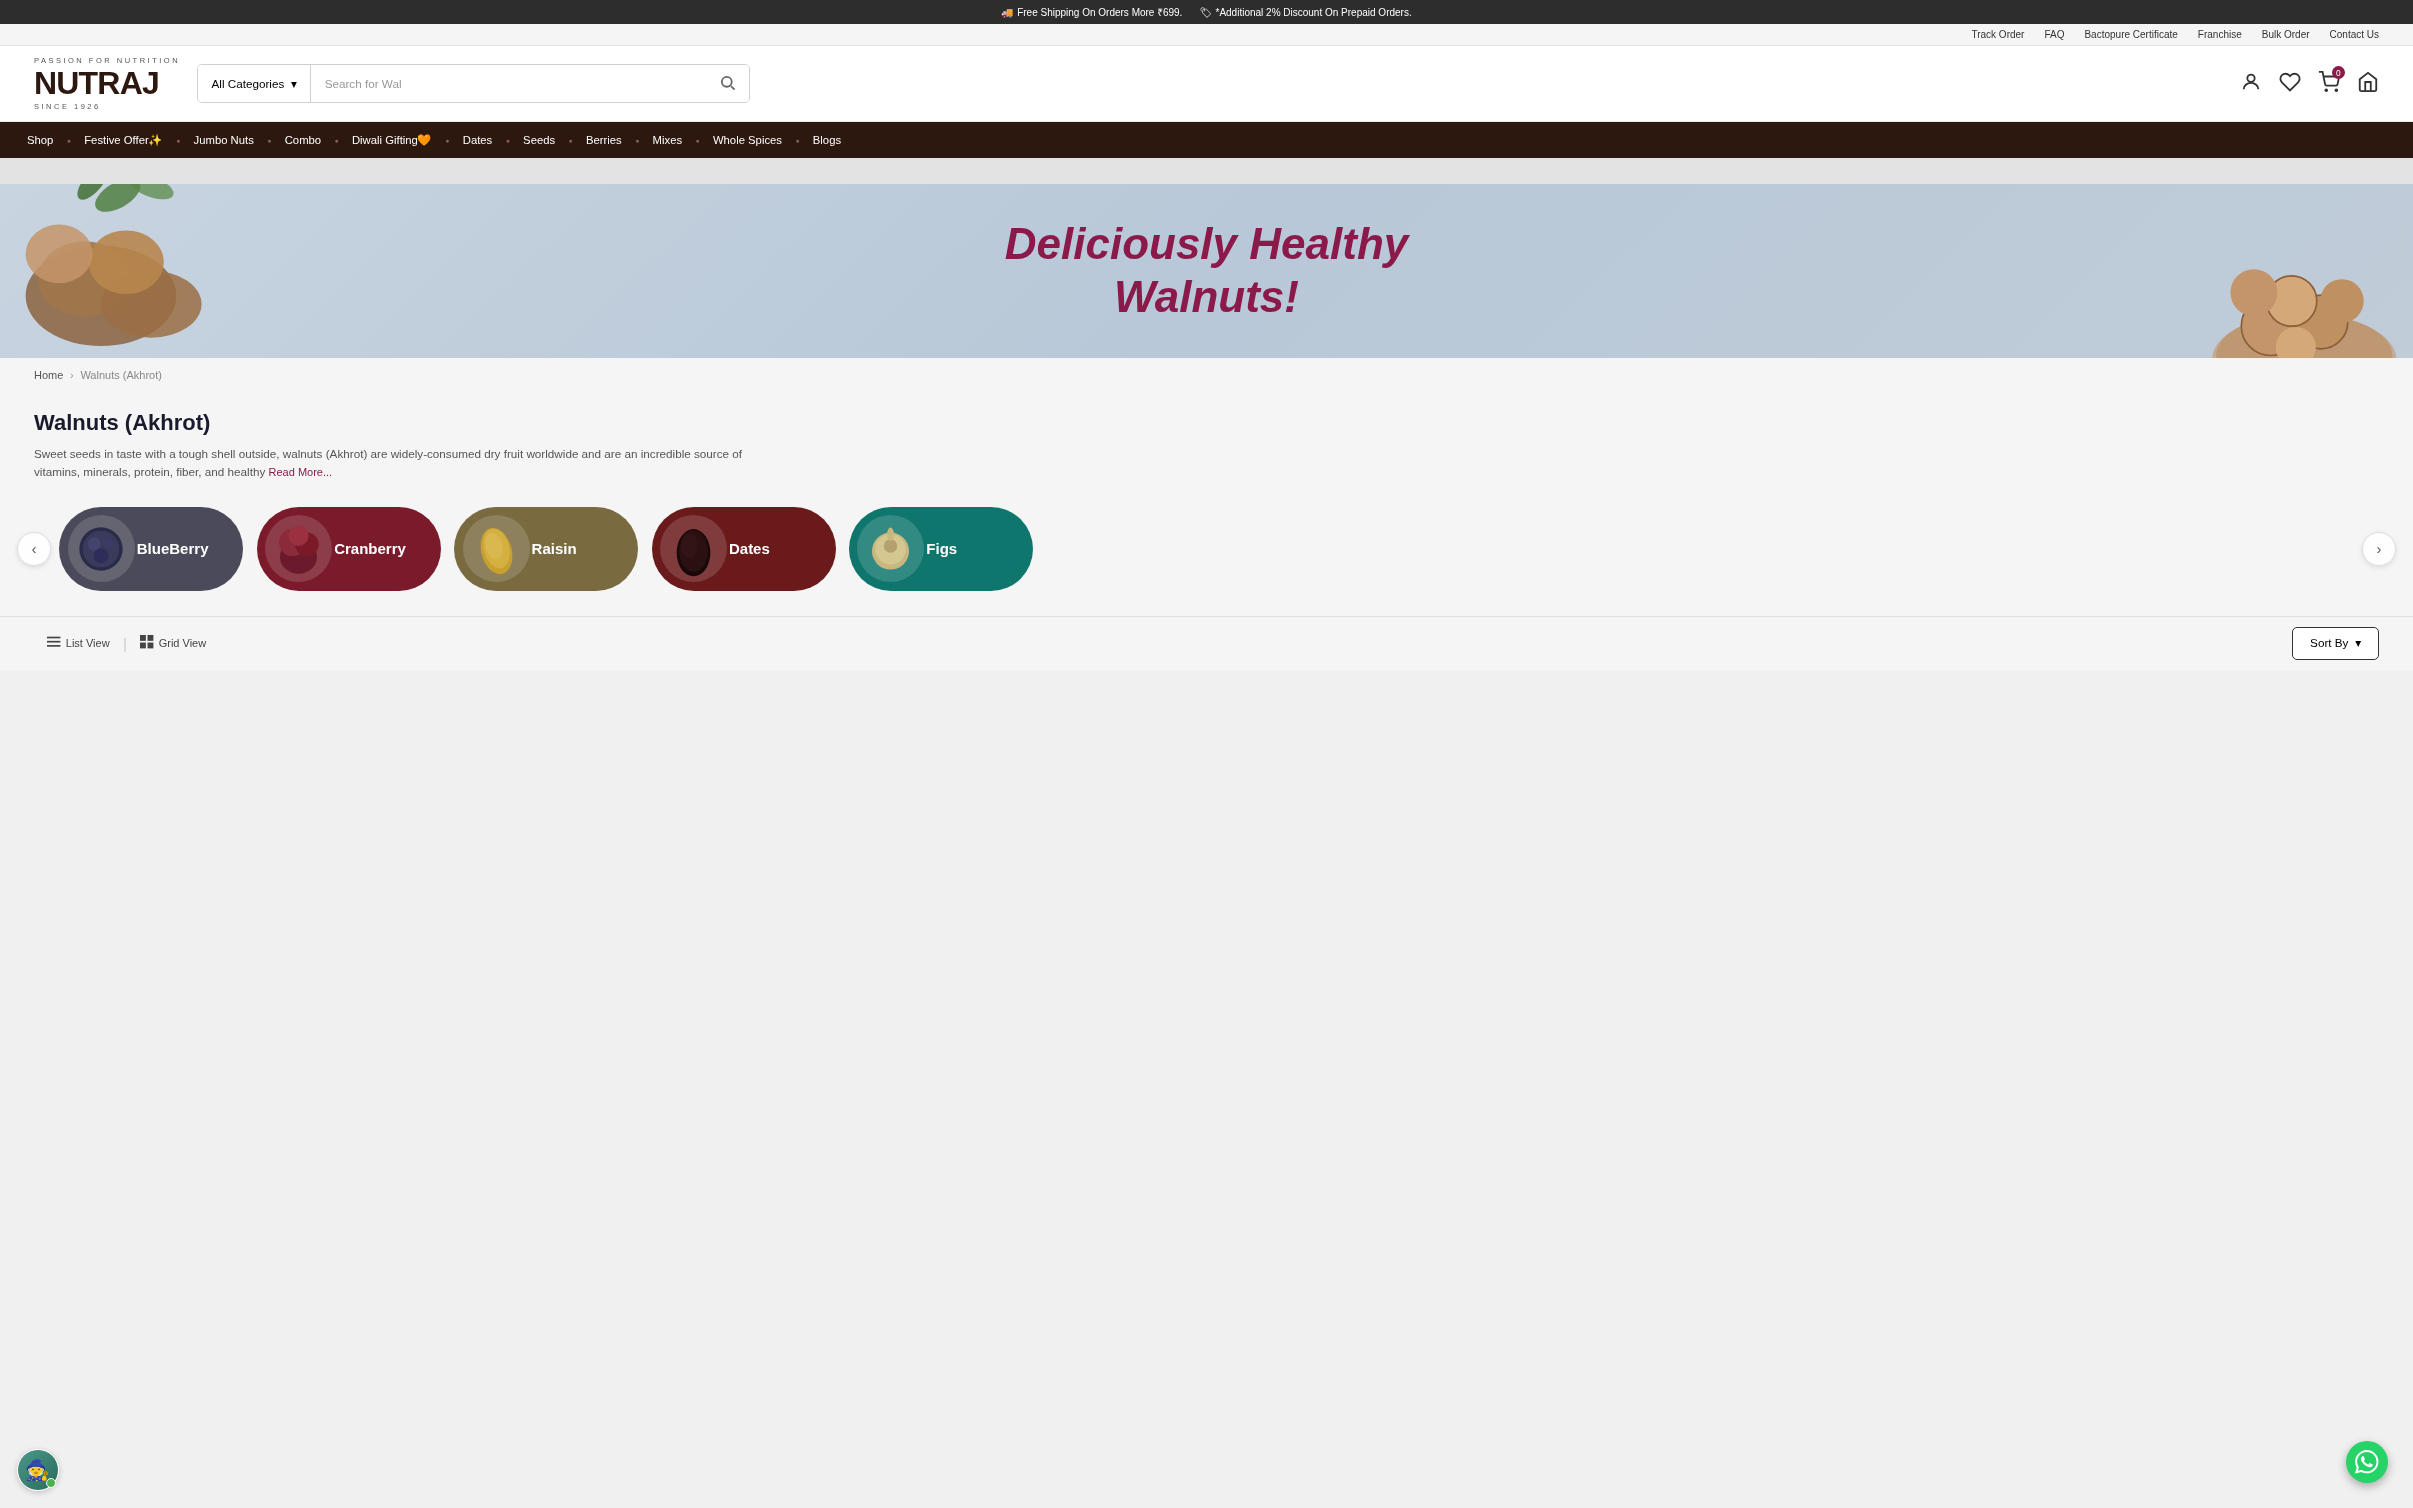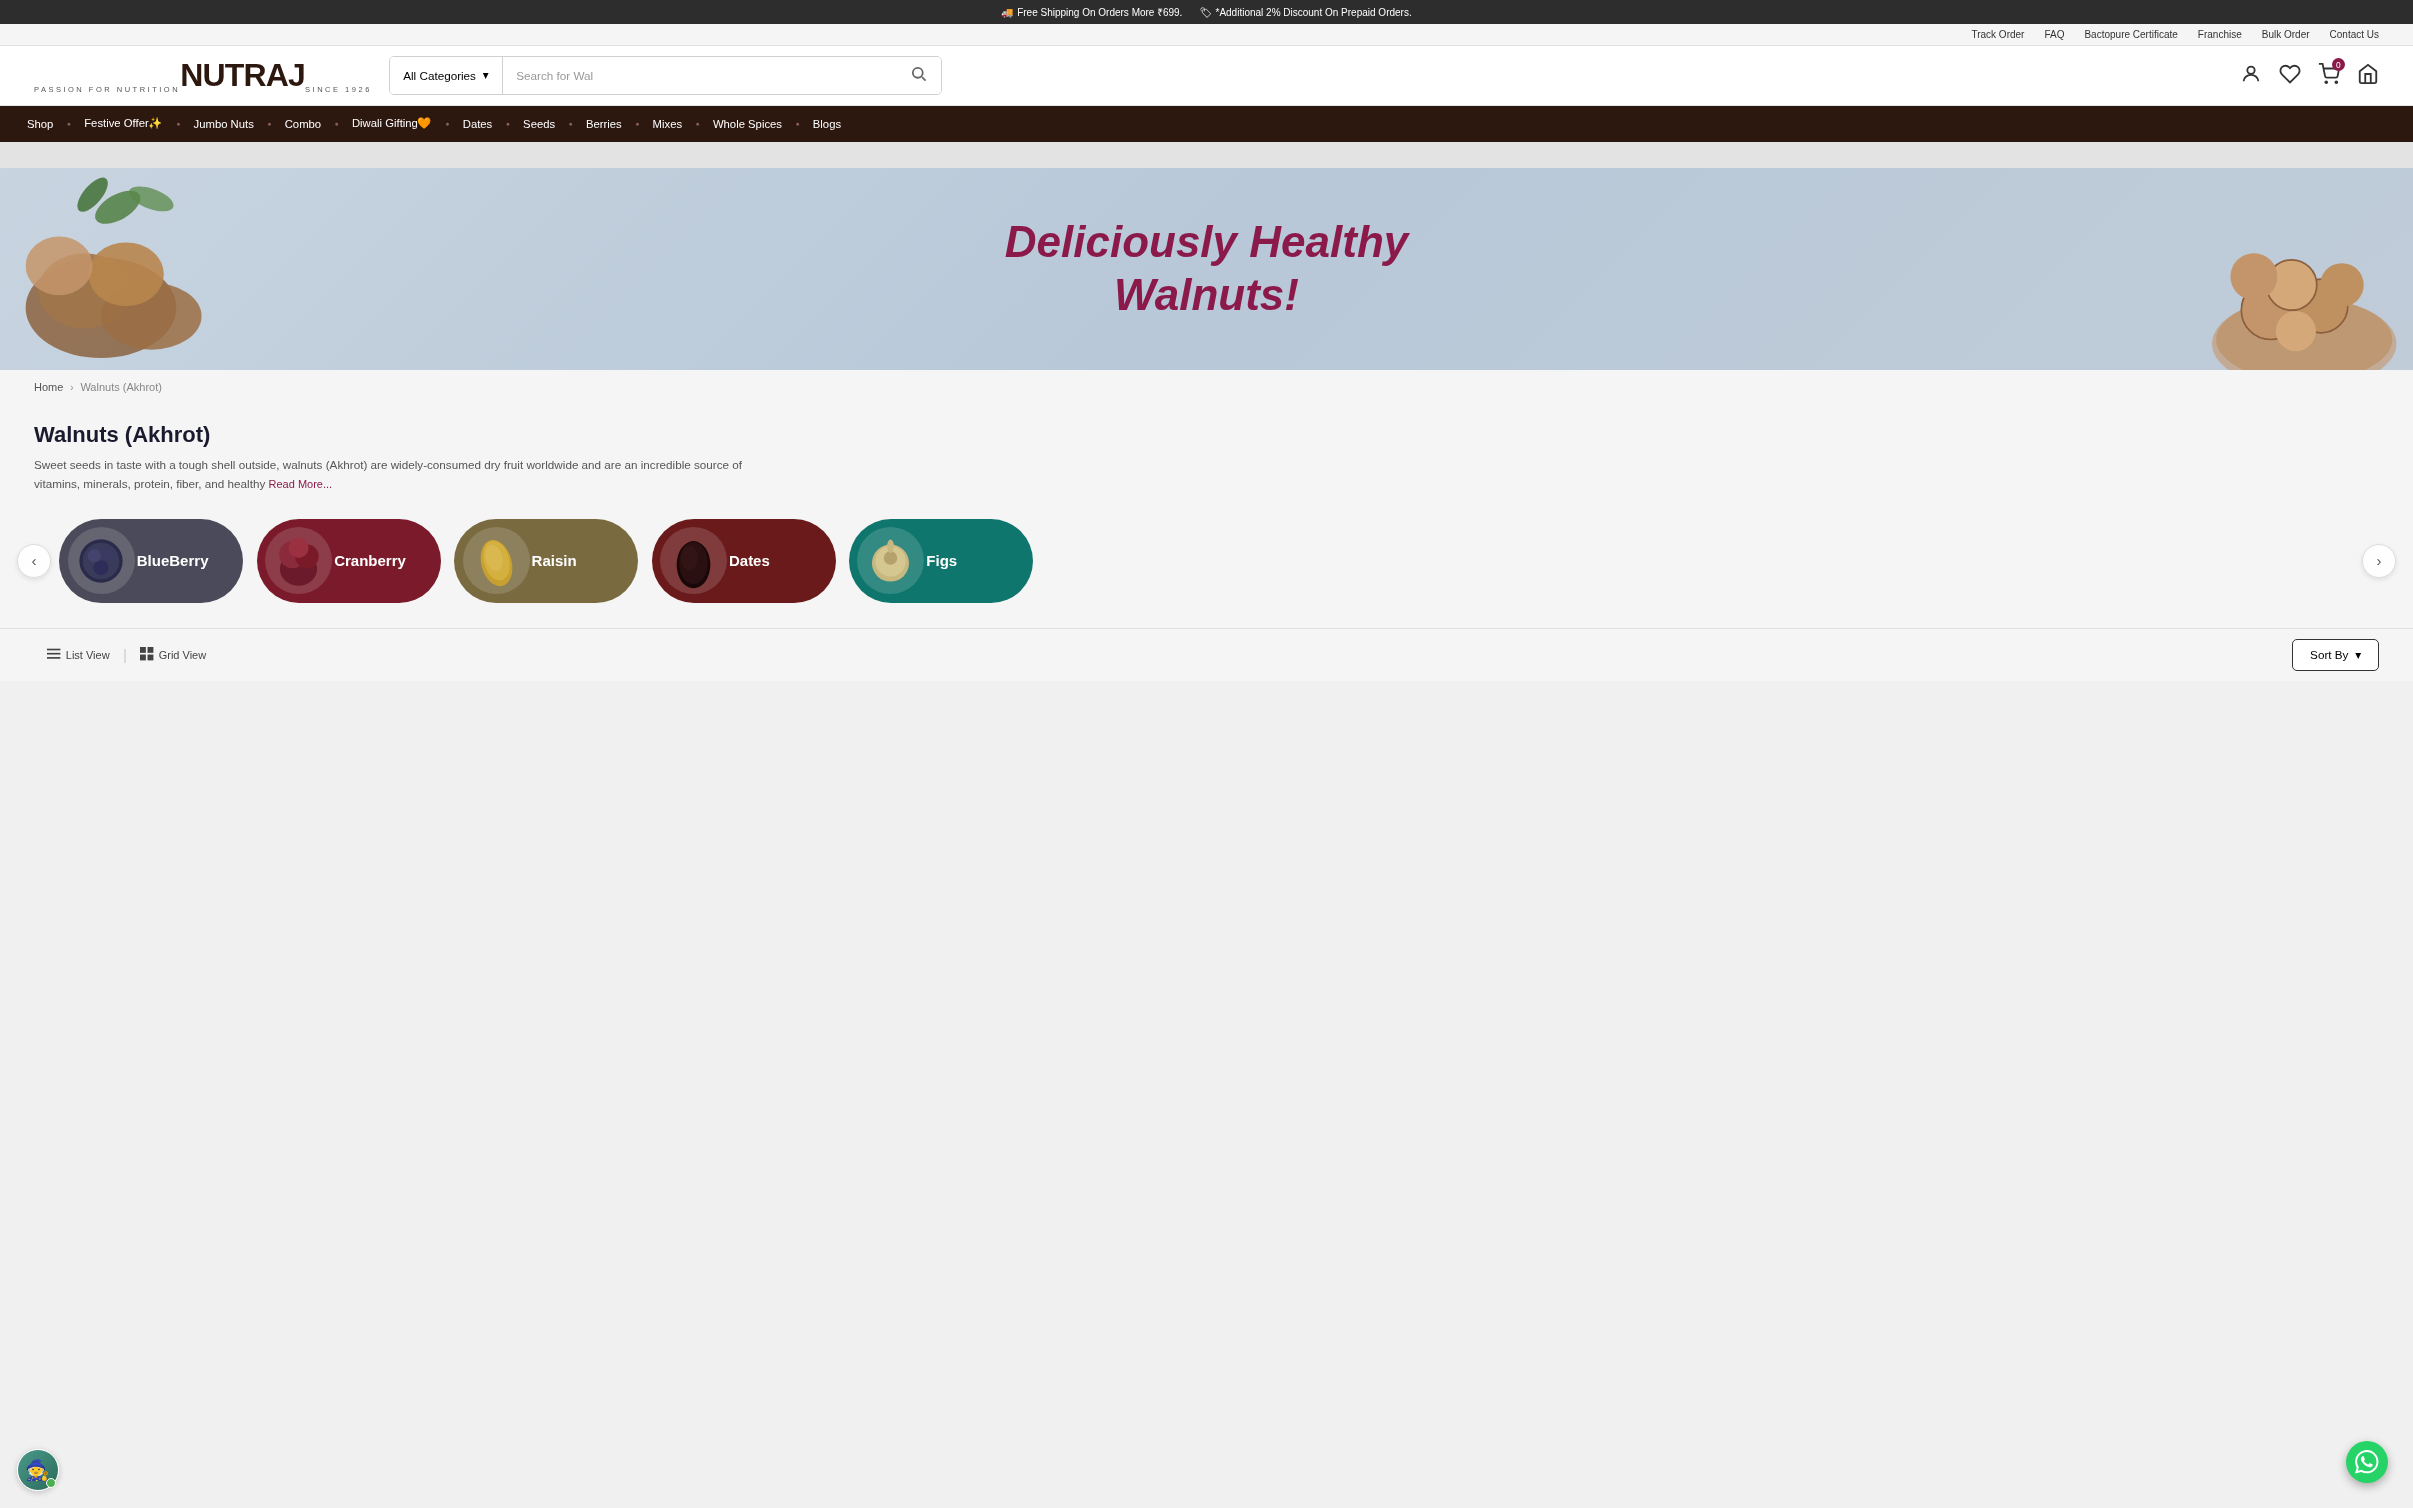--- a/index.html
+++ b/index.html
@@ -33,21 +33,21 @@
 
     
     .header {
       background: #fff;
       display: flex;
       align-items: center;
       padding: 10px 34px;
       gap: 17px;
       border-bottom: 0.8px solid #e8e8e8;
     }
-    .logo-area { display: flex; flex-direction: row; align-items: flex-end; min-width: 117px; }
+    .logo-area { display: flex; flex-direction: column; align-items: flex-start; min-width: 117px; }
     .logo-passion { font-size: 7.5px; letter-spacing: 2.5px; color: #555; text-transform: uppercase; }
     .logo-nutraj { font-size: 32px; font-weight: 900; color: #2d1810; letter-spacing: -0.8px; }
     .logo-since { font-size: 7.5px; letter-spacing: 2.5px; color: #555; text-transform: uppercase; }
 
     .search-bar {
       flex: 1;
       display: flex;
       border: 1.7px solid #d0d0d0;
       border-radius: 5px;
       overflow: hidden;
@@ -137,21 +137,21 @@
       font-size: 11px;
       color: #333;
     }
     .ticker-content { display: inline-block; animation: ticker 20s linear infinite; padding-left: 100%; }
     @keyframes ticker { from { transform: translateX(0); } to { transform: translateX(-100%); } }
 
     
     .hero-banner {
       position: relative;
       background: linear-gradient(135deg, #c8d4e0 0%, #b8c8d8 50%, #c0ccd8 100%);
-      height: 202px;
+      height: 174px;
       overflow: hidden;
       display: flex;
       align-items: center;
       justify-content: center;
     }
     .hero-text { text-align: center; z-index: 2; }
     .hero-text h1 { font-size: 44px; font-weight: 700; color: #1a1a2e; line-height: 1.2; }
     .hero-text h1 span { color: #8b1a4a; font-style: italic; }
     
     .walnut-left {

